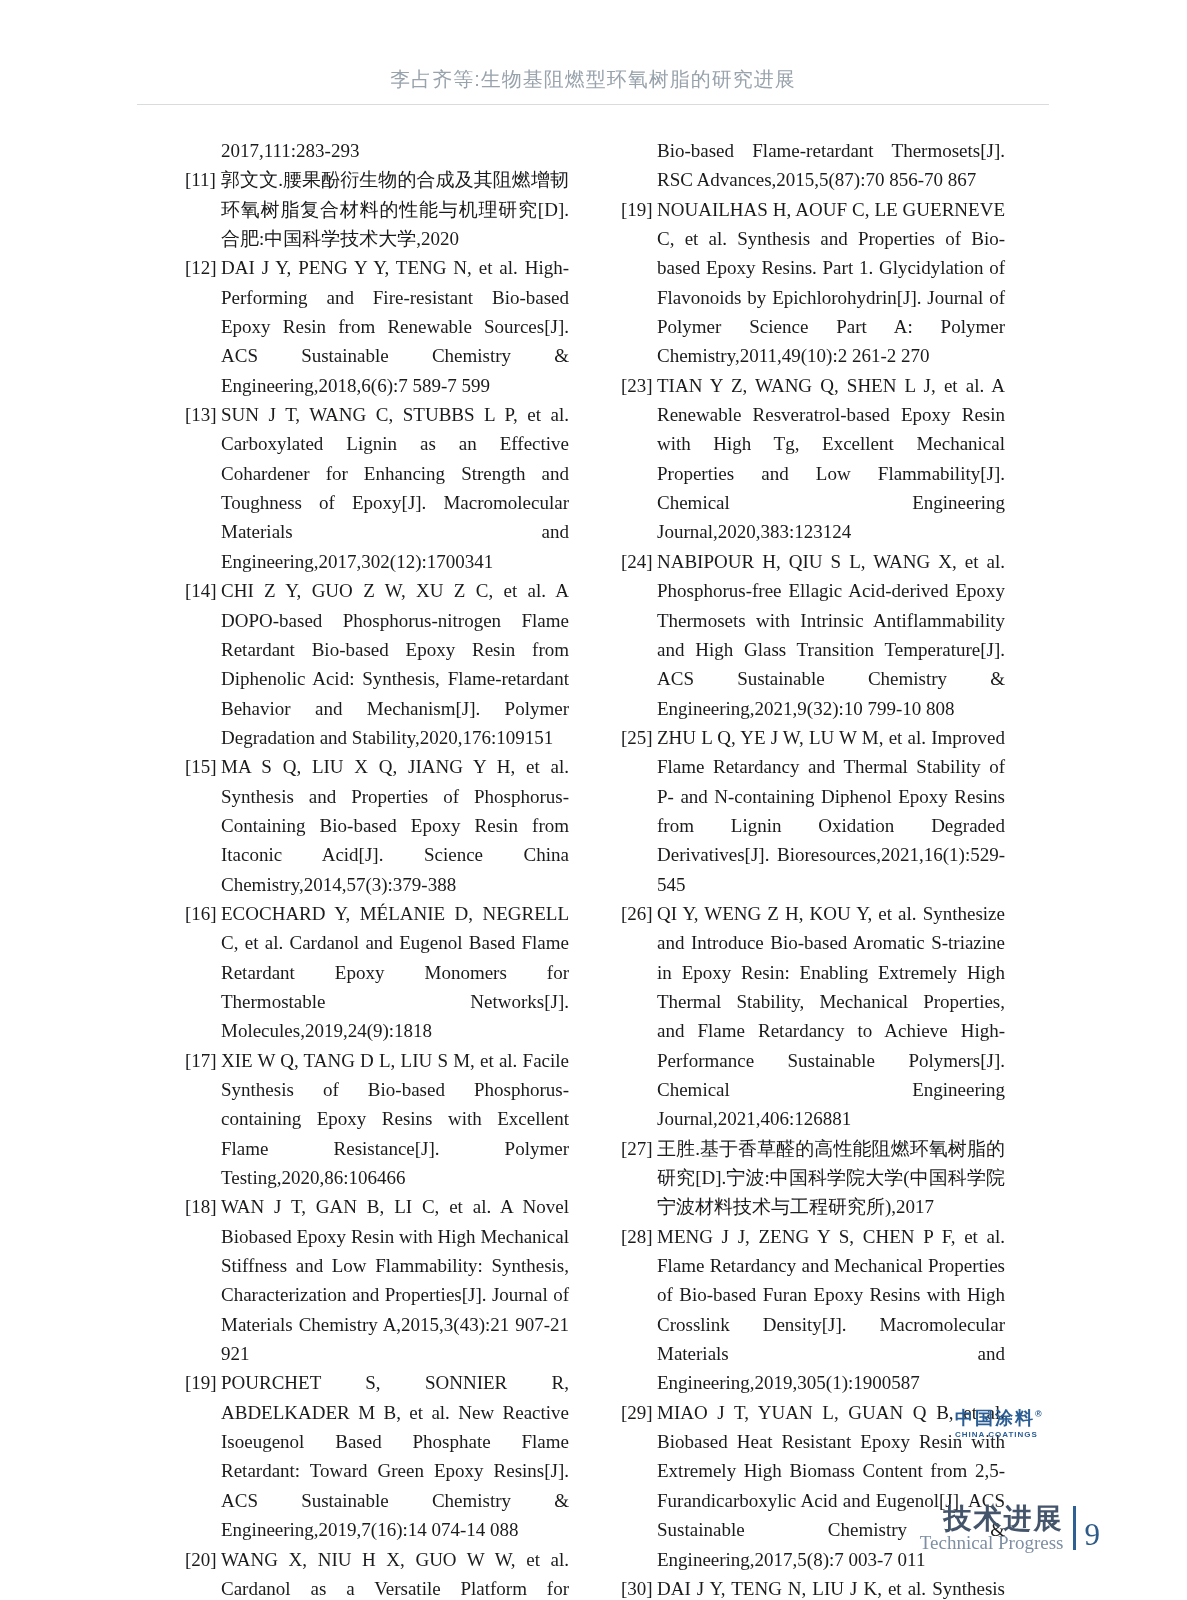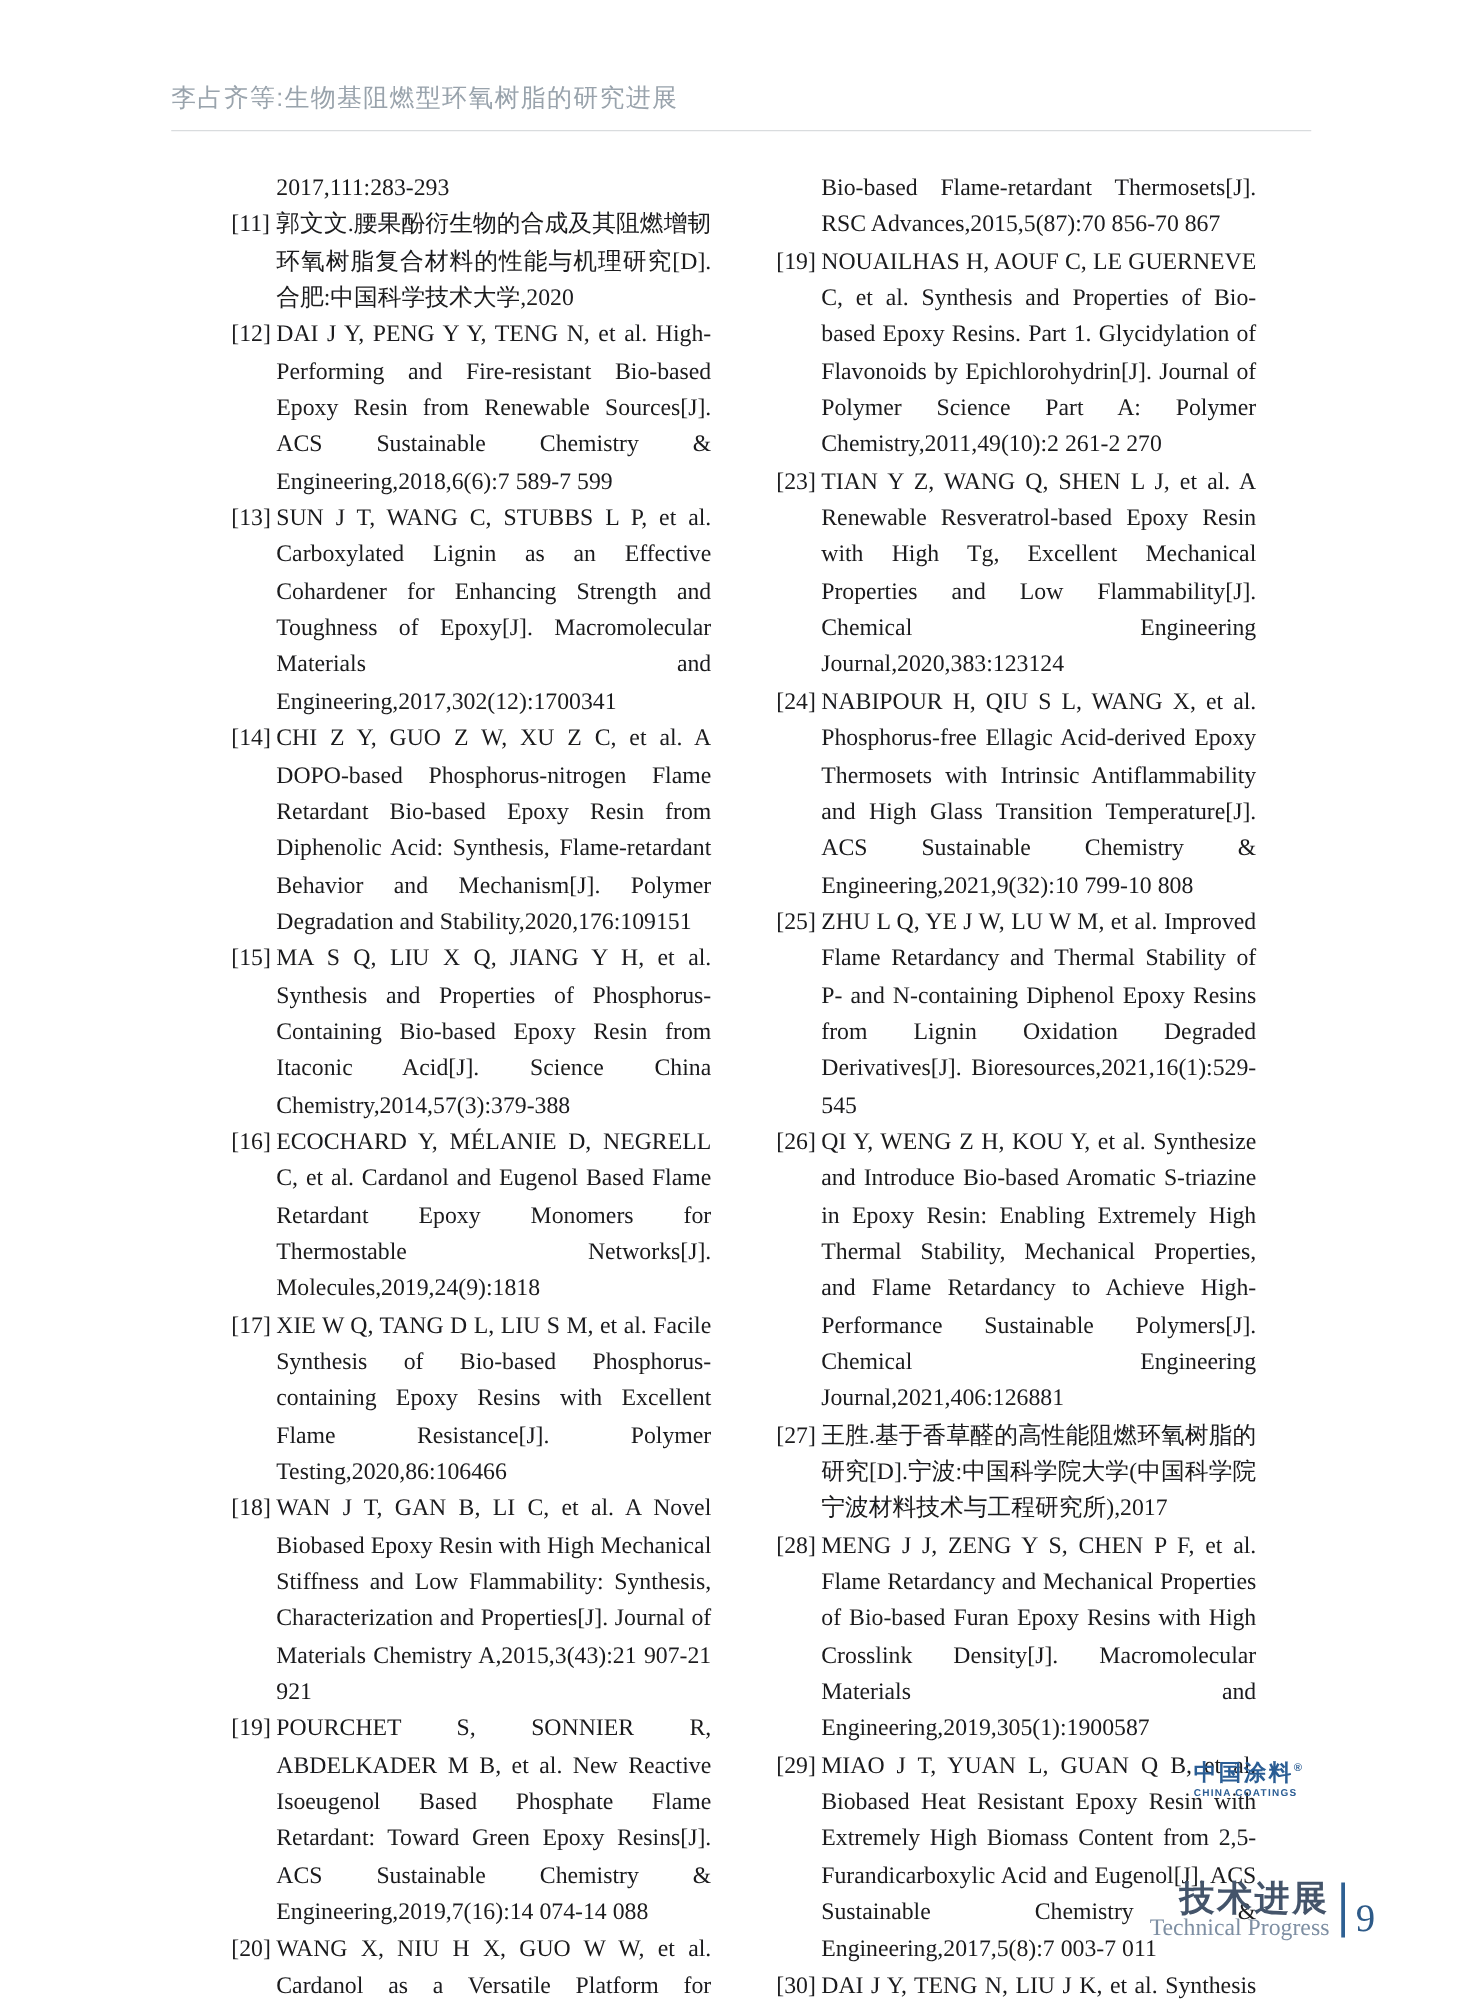--- a/index.html
+++ b/index.html
@@ -11,21 +11,21 @@
     overflow:hidden;
     font-family:"Liberation Serif","DejaVu Serif",serif;
     color:#1b1b1d;
   }
   
   .running-head {
     position:absolute;
     left:137px;
     top:66px;
     width:912px;
-    text-align:left;
+    text-align:center;
     font-family:Liberation Sans, sans-serif;
     font-size:20px;
     letter-spacing:1px;
     color:#99a3ac;
     padding-bottom:12px;
     border-bottom:1px solid #d9dcde;
     line-height:26px;
   }
   
   .col {

